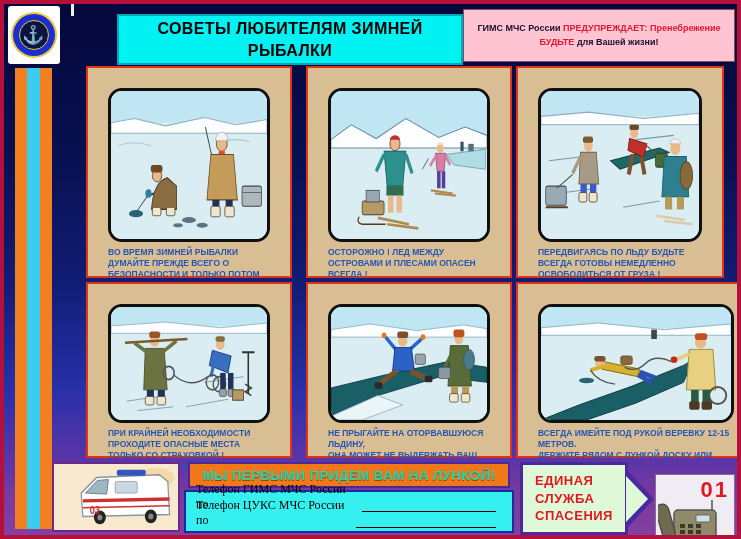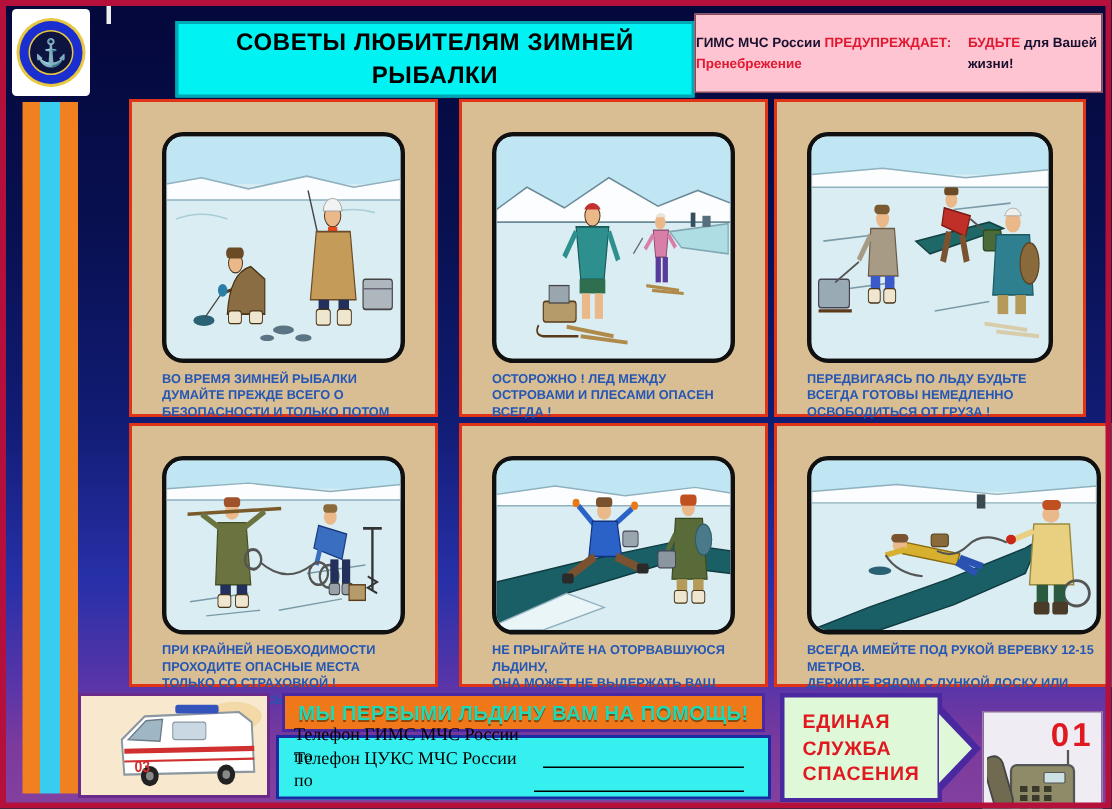--- a/index.html
+++ b/index.html
@@ -17,21 +17,21 @@
   .emblem-blue{width:42px; height:42px; border-radius:50%; background:#1B2FD0; display:flex; align-items:center; justify-content:center;}
   .emblem-core{width:28px; height:28px; border-radius:50%; background:#0E1440; border:1.5px solid #E8C840; display:flex; align-items:center; justify-content:center;}
   .anchor{color:#E8C840; font-size:18px; line-height:1;}
   .tick{left:71px; top:2px; width:3px; height:14px; background:#EEE;}
 
   .title-box{left:117px; top:14px; width:342px; height:47px; background:#00F2F2; border:2px solid #00A8B4;
     display:flex; align-items:center; justify-content:center; text-align:center;}
   .title-text{font-weight:bold; font-size:16px; color:#000; line-height:1.35; white-space:pre-line; letter-spacing:.4px;}
 
   .warning-box{left:463px; top:9px; width:270px; height:51px; background:#FFC4D2; border:1px solid #8A4A5A;
-    display:flex; flex-direction:row; align-items:center; justify-content:center; text-align:left;
+    display:flex; flex-direction:column; align-items:center; justify-content:center; text-align:center;
     font-size:9px; font-weight:bold; line-height:1.5; color:#18102E;}
   .w-red{color:#E01830;}
 
   
   .ribbon{left:15px; top:68px; width:37px; height:461px;
     background:linear-gradient(90deg,#F08020 0 32%,#38CCF0 32% 68%,#F08020 68% 100%);}
 
   
   .panel{background:#D9BE94; border:2px solid #E03418; box-sizing:border-box; padding:20px;margin-left:29px;}
   .panel-img{border:3px solid #101010; border-radius:14px; overflow:hidden; background:#D9EDF2;}
@@ -336,21 +336,21 @@
       <rect x="52" y="18" width="26" height="12" rx="2" fill="#C9D8E2" stroke="#8A96A0" stroke-width="0.8"></rect>
       <circle cx="34" cy="55" r="7" fill="#222"></circle>
       <circle cx="34" cy="55" r="3" fill="#888"></circle>
       <circle cx="94" cy="54" r="7" fill="#222"></circle>
       <circle cx="94" cy="54" r="3" fill="#888"></circle>
       <text x="22" y="52" font-size="11" font-weight="bold" fill="#D03030" font-family="Liberation Sans, sans-serif">03</text>
     </svg>
   </div>
 
   <div class="abs help-banner">
-    <span>МЫ ПЕРВЫМИ ЛЬДИНУ ВАМ НА ПОМОЩЬ!</span>
+    <span>МЫ ПЕРВЫМИ ПРИДЕМ ВАМ НА ЛУНКОЙ!</span>
   </div>
 
   <div class="abs phones-box">
     <div class="phone-line">
       <span>Телефон ГИМС МЧС России по</span>
       <span class="blank b1"></span>
     </div>
     <div class="phone-line">
       <span>Телефон ЦУКС МЧС России по</span>
       <span class="blank b2"></span>

